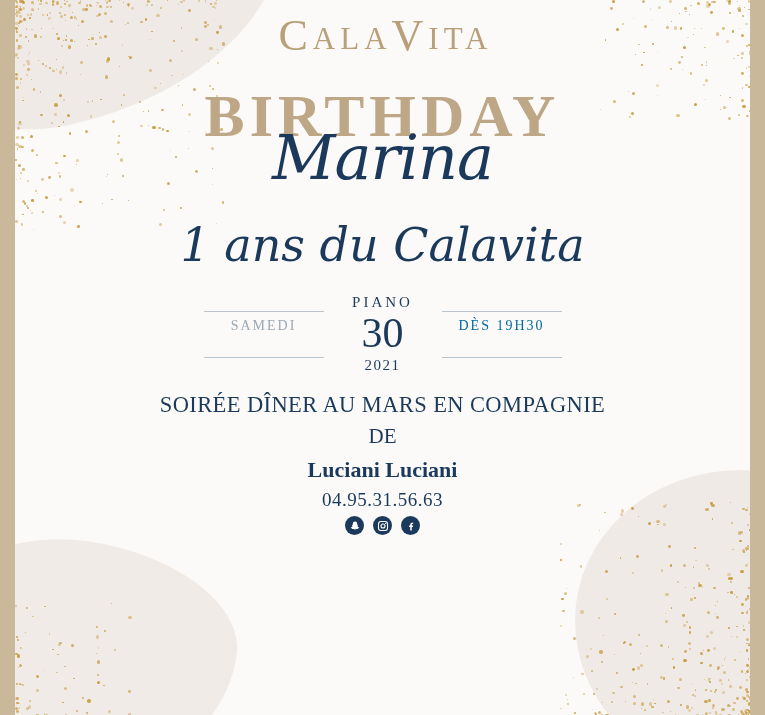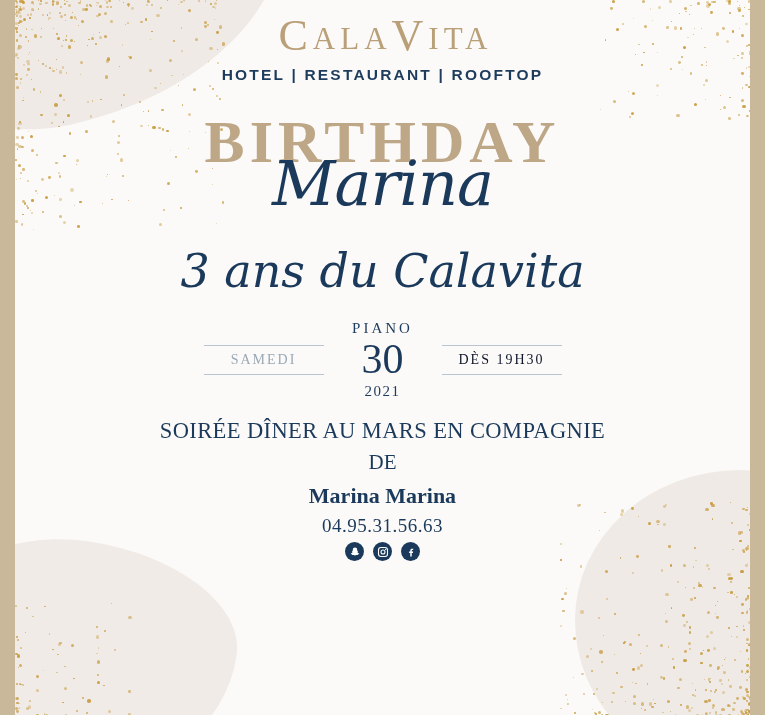--- a/index.html
+++ b/index.html
@@ -172,23 +172,23 @@
     display: flex;
     align-items: center;
     justify-content: center;
   }
   .date-side {
     width: 120px;
     font-family: "Liberation Serif", serif;
     font-size: 14px;
     letter-spacing: 2px;
     color: #9ba9b7;
-    padding-bottom: 1px;
-  }
-  .date-side.right { color: #0f172a; }
+    padding-bottom: 18px;
+  }
+  .date-side.right { color: #0369a1; }
   .line-top { border-top: 1px solid #b9c4cf; }
   .line-bottom { border-bottom: 1px solid #b9c4cf; }
   .date-side .inner {
     padding: 6px 0 5px;
   }
   .date-center {
     width: 118px;
   }
   .month {
     font-family: "Liberation Serif", serif;
@@ -1095,45 +1095,44 @@
         <i style="left:113.3px;top:113.0px;width:2.6px;height:2.6px;opacity:0.46;background:#c79a3d"></i>
         <i style="left:1.8px;top:39.1px;width:2.4px;height:2.4px;opacity:0.74;background:#c79a3d"></i>
         <i style="left:82.2px;top:80.5px;width:3.3px;height:3.3px;opacity:0.93;background:#c79a3d"></i>
       </div>
 
     <div id="content">
 
       <div class="brand">
         <span>C</span><span class="sm">ALA</span><span>V</span><span class="sm">ITA</span>
       </div>
-      <div class="brand-sub">HOTEL | RESTAURANT | ROOFTOP</div>
 
       <div class="birthday">BIRTHDAY</div>
       <div class="party">Marina</div>
 
-      <div class="years">3 ans du Calavita</div>
+      <div class="years">1 ans du Calavita</div>
 
 
       <div class="datewrap">
         <div class="date-side left line-top line-bottom">
           <div class="inner">SAMEDI</div>
         </div>
         <div class="date-center">
           <div class="month">PIANO</div>
           <div class="day">30</div>
           <div class="year">2021</div>
         </div>
         <div class="date-side right line-top line-bottom">
           <div class="inner">DÈS 19H30</div>
         </div>
       </div>
 
       <div class="eventline">SOIRÉE DÎNER AU MARS EN COMPAGNIE</div>
       <div class="eventde">DE</div>
-      <div class="artist">Marina Marina</div>
+      <div class="artist">Luciani Luciani</div>
 
       <div class="phone">04.95.31.56.63</div>
 
       <div class="socials">
         <div class="soc soc-snap">
           <svg width="12" height="12" viewBox="0 0 24 24" aria-hidden="true">
             <path fill="#ffffff" d="M12 3c2.6 0 4.3 1.8 4.3 4.4 0 .9-.1 1.7-.1 2.1.4.2.9.2 1.3 0 .5-.2 1 .4.7.9-.3.6-1 1-1.7 1.3.5 1.6 2 3 3.6 3.4.5.1.5.8 0 1-.9.3-1.8.5-2.2.8-.2.2-.2.6-.4.9-.2.2-.6.2-1 .1-.6-.1-1.3-.2-2 .1-.7.3-1.4 1.1-2.5 1.1s-1.8-.8-2.5-1.1c-.7-.3-1.4-.2-2-.1-.4.1-.8.1-1-.1-.2-.3-.2-.7-.4-.9-.4-.3-1.3-.5-2.2-.8-.5-.2-.5-.9 0-1 1.6-.4 3.1-1.8 3.6-3.4-.7-.3-1.4-.7-1.7-1.3-.3-.5.2-1.1.7-.9.4.2.9.2 1.3 0 0-.4-.1-1.2-.1-2.1C7.7 4.8 9.4 3 12 3z"></path>
           </svg>
         </div>
         <div class="soc soc-ig">

